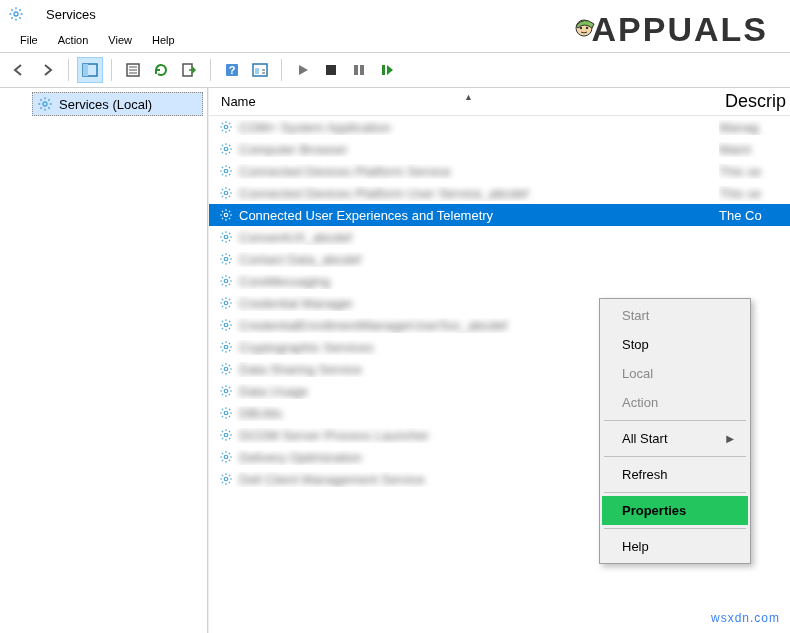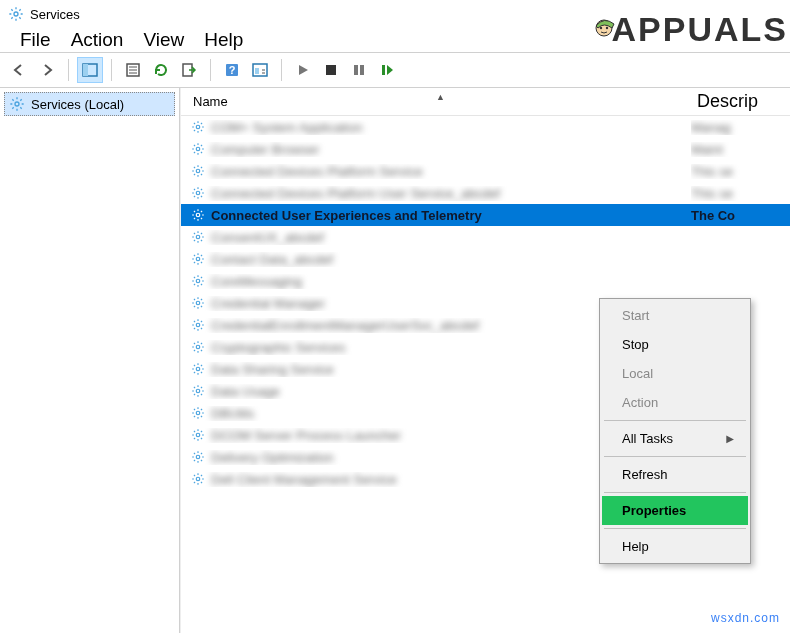--- a/index.html
+++ b/index.html
@@ -1,58 +1,58 @@
 <!DOCTYPE html>
 <html><head>
 <meta charset="utf-8">
 <style>
 * { margin: 0; padding: 0; box-sizing: border-box; font-family: 'Segoe UI', Tahoma, sans-serif; }
 body { width: 790px; height: 633px; overflow: hidden; background: #fff; position: relative; font-size: 13px; color: #000; }
 
-.titlebar { height: 28px; display: flex; align-items: center; padding: 4px 8px; gap: 6px; }
+.titlebar { height: 28px; display: flex; align-items: center; padding: 4px 8px; gap: 22px; }
 .titlebar svg { width: 16px; height: 16px; }
 .title-text { font-size: 13px; }
 
 .menubar { height: 24px; display: flex; align-items: center; padding: 0 10px; gap: 0; }
-.menu-item { padding: 4px 10px; font-size: 19px; cursor: default; }
+.menu-item { padding: 4px 10px; font-size: 11px; cursor: default; }
 
 .toolbar { height: 36px; border-top: 1px solid #d0d0d0; border-bottom: 1px solid #d0d0d0; display: flex; align-items: center; padding: 0 6px; gap: 2px; background: #fff; }
 .tb-btn { width: 26px; height: 26px; display: flex; align-items: center; justify-content: center; border: 1px solid transparent; }
 .tb-btn.active { background: #cce8ff; border: 1px solid #99d1ff; }
 .tb-sep { width: 1px; height: 22px; background: #d0d0d0; margin: 0 6px; }
 
-.main { display: flex; height: calc(633px - 28px - 24px - 36px); }
+.main { display: flex; height: calc(633px - 28px - 24px - 36px); margin-left: 28px; }
 .tree { width: 180px; border-right: 1px solid #d0d0d0; padding: 4px; }
 .tree-item { display: flex; align-items: center; gap: 6px; padding: 3px 4px; background: #d0e7ff; border: 1px dotted #888; }
 .tree-item svg { width: 16px; height: 16px; }
 
 .list { flex: 1; position: relative; overflow: hidden; border-left: 1px solid #eee;}
 .list-header { display: flex; height: 28px; border-bottom: 1px solid #e5e5e5; align-items: center; }
 .col-name { flex: 0 0 510px; padding-left: 12px; font-size: 13px; position: relative; }
 .sort-arrow { position: absolute; left: 50%; top: -2px; font-size: 9px; color: #555; }
 .col-desc { flex: 1; padding-left: 6px; font-size: 18px; }
 
 .rows { }
 .row { display: flex; align-items: center; height: 22px; }
 .row .cell-name { flex: 0 0 510px; display: flex; align-items: center; gap: 6px; padding-left: 10px; white-space: nowrap; overflow: hidden;}
 .row .cell-desc { flex: 1; white-space: nowrap; overflow: hidden; }
 .row svg { width: 14px; height: 14px; flex-shrink: 0; }
-.row.selected { background: #0078d7; color: #0f172a; font-weight: bold; }
+.row.selected { background: #0078d7; color: #ffffff; }
 .row.selected .cell-name svg path, .row.selected .cell-name svg circle { stroke: #fff; }
 .row.blurred .txt { filter: blur(3px); color: #666; }
 .row.blurred .cell-desc .txt { color: #666; }
 
 .context-menu { position: absolute; top: 298px; left: 599px; width: 152px; background: #f0f0f0; border: 1px solid #a0a0a0; box-shadow: 3px 3px 6px rgba(0,0,0,0.25); padding: 2px; }
 .cm-item { padding: 7px 14px 7px 20px; font-size: 13px; display: flex; justify-content: space-between; align-items: center; cursor: default; }
 .cm-item.disabled { color: #888; }
 .cm-item.highlighted { background: #22c55e; }
 .cm-sep { height: 1px; background: #c0c0c0; margin: 3px 2px; }
 .cm-arrow { font-size: 10px; color: #555; }
 
-.watermark { position: absolute; top: 10px; right: 2px; font-size: 34px; font-weight: 700; color: #333; letter-spacing: 2px; display: flex; align-items: center; font-family: Arial, sans-serif; }
+.watermark { position: absolute; top: 10px; right: 22px; font-size: 34px; font-weight: 700; color: #333; letter-spacing: 2px; display: flex; align-items: center; font-family: Arial, sans-serif; }
 .watermark .cap { position: relative; display: inline-block; }
 .watermark .hat { position: absolute; top: -12px; left: -4px; }
 
 .watermark2 { position: absolute; bottom: 8px; right: 10px; font-size: 12px; color: #3b82f6; letter-spacing: 1px; }
 </style>
 </head>
 <body>
 
 <div class="titlebar">
   <svg viewBox="0 0 24 24">
@@ -344,21 +344,21 @@
   </div>
 </div>
 
 <div class="context-menu">
   <div class="cm-item disabled">Start</div>
   <div class="cm-item">Stop</div>
   <div class="cm-item disabled">Local</div>
   <div class="cm-item disabled">Action</div>
   <div class="cm-sep"></div>
   <div class="cm-item">
-      <span>All Tasks</span>
+      <span>All Start</span>
       <span class="cm-arrow">▶</span>
     </div>
   <div class="cm-sep"></div>
   <div class="cm-item">Refresh</div>
   <div class="cm-sep"></div>
   <div class="cm-item highlighted">
       <b>Properties</b>
     </div>
   <div class="cm-sep"></div>
   <div class="cm-item">Help</div>

